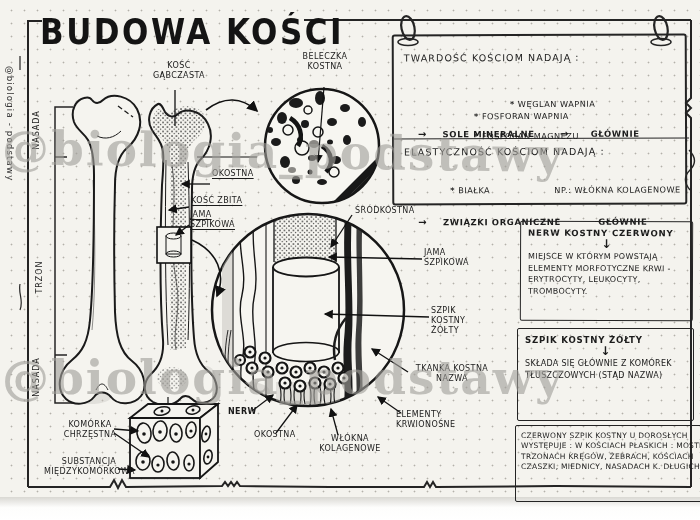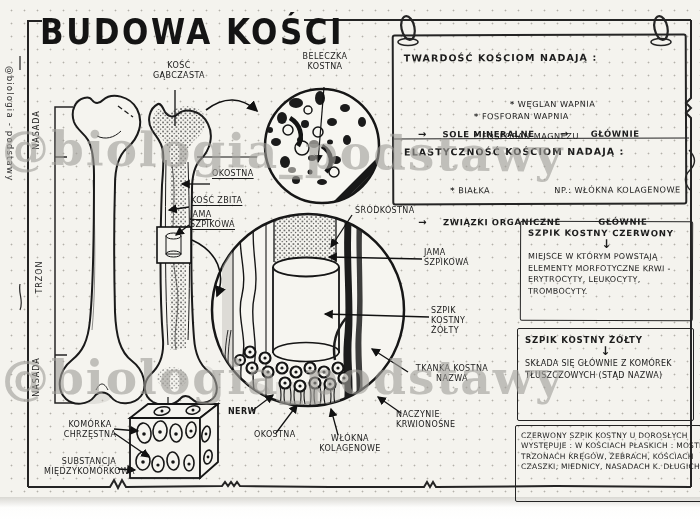--- a/index.html
+++ b/index.html
@@ -23,21 +23,21 @@
   .side-credit{position:absolute;left:5px;top:66px;writing-mode:vertical-rl;
          font-size:8.5px;letter-spacing:1.2px;color:#333;}
 
   .wm{position:absolute;font-family:"DejaVu Serif",serif;font-weight:700;
       font-size:47px;letter-spacing:2px;white-space:nowrap;
       color:rgba(160,158,153,0.62);z-index:60;pointer-events:none;}
 
   .notebox{position:absolute;left:392px;top:34px;width:295px;height:171px;
            border:2px solid #242424;border-radius:3px;transform:rotate(-0.2deg);
            box-sizing:border-box;background:transparent;}
-  .nb-h{position:absolute;font-size:9.5px;font-weight:700;letter-spacing:1.1px;text-align:center;}
+  .nb-h{position:absolute;font-size:9.5px;font-weight:400;letter-spacing:1.1px;text-align:center;}
   .nb-row{position:absolute;font-size:8.5px;letter-spacing:.6px;font-weight:700;margin-top:48px;}
   .nb-arr{font-weight:700;font-size:10px;}
   .nb-item{position:absolute;font-size:8.2px;letter-spacing:.5px;line-height:12px;}
   .nb-div{position:absolute;left:-2px;top:102px;width:297px;border-top:1.8px solid #242424;}
   .star{font-weight:700;}
 
   .infobox{position:absolute;border:1.7px solid #242424;border-radius:2px;
            box-sizing:border-box;padding:6px 7px 4px 7px;background:transparent;
            font-size:8px;line-height:11.5px;letter-spacing:.3px;}
   .infobox .t{font-weight:700;font-size:8.6px;letter-spacing:.8px;line-height:11px;}
@@ -282,21 +282,21 @@
   <div class="lbl underline" style="left:191px;top:196px;">KOŚĆ ZBITA</div>
   <div class="lbl underline" style="left:190px;top:210px;width:52px;">JAMA SZPIKOWA</div>
 
   <div class="lbl" style="left:355px;top:206px;">ŚRÓDKOSTNA</div>
   <div class="lbl" style="left:424px;top:248px;width:60px;">JAMA SZPIKOWA</div>
   <div class="lbl" style="left:431px;top:306px;width:50px;">SZPIK KOSTNY ŻÓŁTY</div>
   <div class="lbl center" style="left:402px;top:364px;width:100px;">TKANKA KOSTNA NAZWA</div>
   <div class="lbl" style="left:228px;top:407px;font-weight:bold;">NERW</div>
   <div class="lbl" style="left:254px;top:430px;">OKOSTNA</div>
   <div class="lbl center" style="left:312px;top:434px;width:76px;">WŁÓKNA KOLAGENOWE</div>
-  <div class="lbl" style="left:396px;top:410px;width:84px;">NACZYNIE KRWIONOŚNE</div>
+  <div class="lbl" style="left:396px;top:410px;width:84px;">ELEMENTY KRWIONOŚNE</div>
 
   <div class="lbl center" style="left:62px;top:420px;width:56px;">KOMÓRKA CHRZĘSTNA</div>
   <div class="lbl center" style="left:44px;top:457px;width:90px;">SUBSTANCJA MIĘDZYKOMÓRKOWA</div>
 
   <div class="notebox">
     <div class="nb-h" style="left:10px;top:16px;">TWARDOŚĆ KOŚCIOM NADAJĄ :</div>
     <div class="nb-row" style="left:24px;top:44px;">
       <span class="nb-arr">→</span>
       <span style="margin-left:12px;">SOLE MINERALNE</span>
       <span class="nb-arr" style="margin-left:22px;">→</span>
@@ -310,21 +310,21 @@
     <div class="nb-row" style="left:24px;top:132px;">
       <span class="nb-arr">→</span>
       <span style="margin-left:12px;">ZWIĄZKI ORGANICZNE</span>
       <span style="margin-left:34px;">GŁÓWNIE</span>
     </div>
     <div class="nb-item" style="left:56px;top:148px;"><span class="star">*</span> <span>BIAŁKA</span></div>
     <div class="nb-item" style="left:160px;top:148px;">NP.: WŁÓKNA KOLAGENOWE</div>
   </div>
 
   <div class="infobox" id="box-red">
-    <div class="t">SZPIK KOSTNY CZERWONY</div>
+    <div class="t">NERW KOSTNY CZERWONY</div>
     <div class="a">↓</div>
     <div>MIEJSCE W KTÓRYM POWSTAJĄ ELEMENTY MORFOTYCZNE KRWI - ERYTROCYTY, LEUKOCYTY, TROMBOCYTY.</div>
   </div>
   <div class="infobox" id="box-yellow">
     <div class="t">SZPIK KOSTNY ŻÓŁTY</div>
     <div class="a">↓</div>
     <div>SKŁADA SIĘ GŁÓWNIE Z KOMÓREK TŁUSZCZOWYCH (STĄD NAZWA)</div>
   </div>
   <div class="infobox" id="box-location">
     <div>CZERWONY SZPIK KOSTNY U DOROSŁYCH WYSTĘPUJE : W KOŚCIACH PŁASKICH : MOSTKU, TRZONACH KRĘGÓW, ŻEBRACH, KOŚCIACH CZASZKI, MIEDNICY, NASADACH K. DŁUGICH</div>

